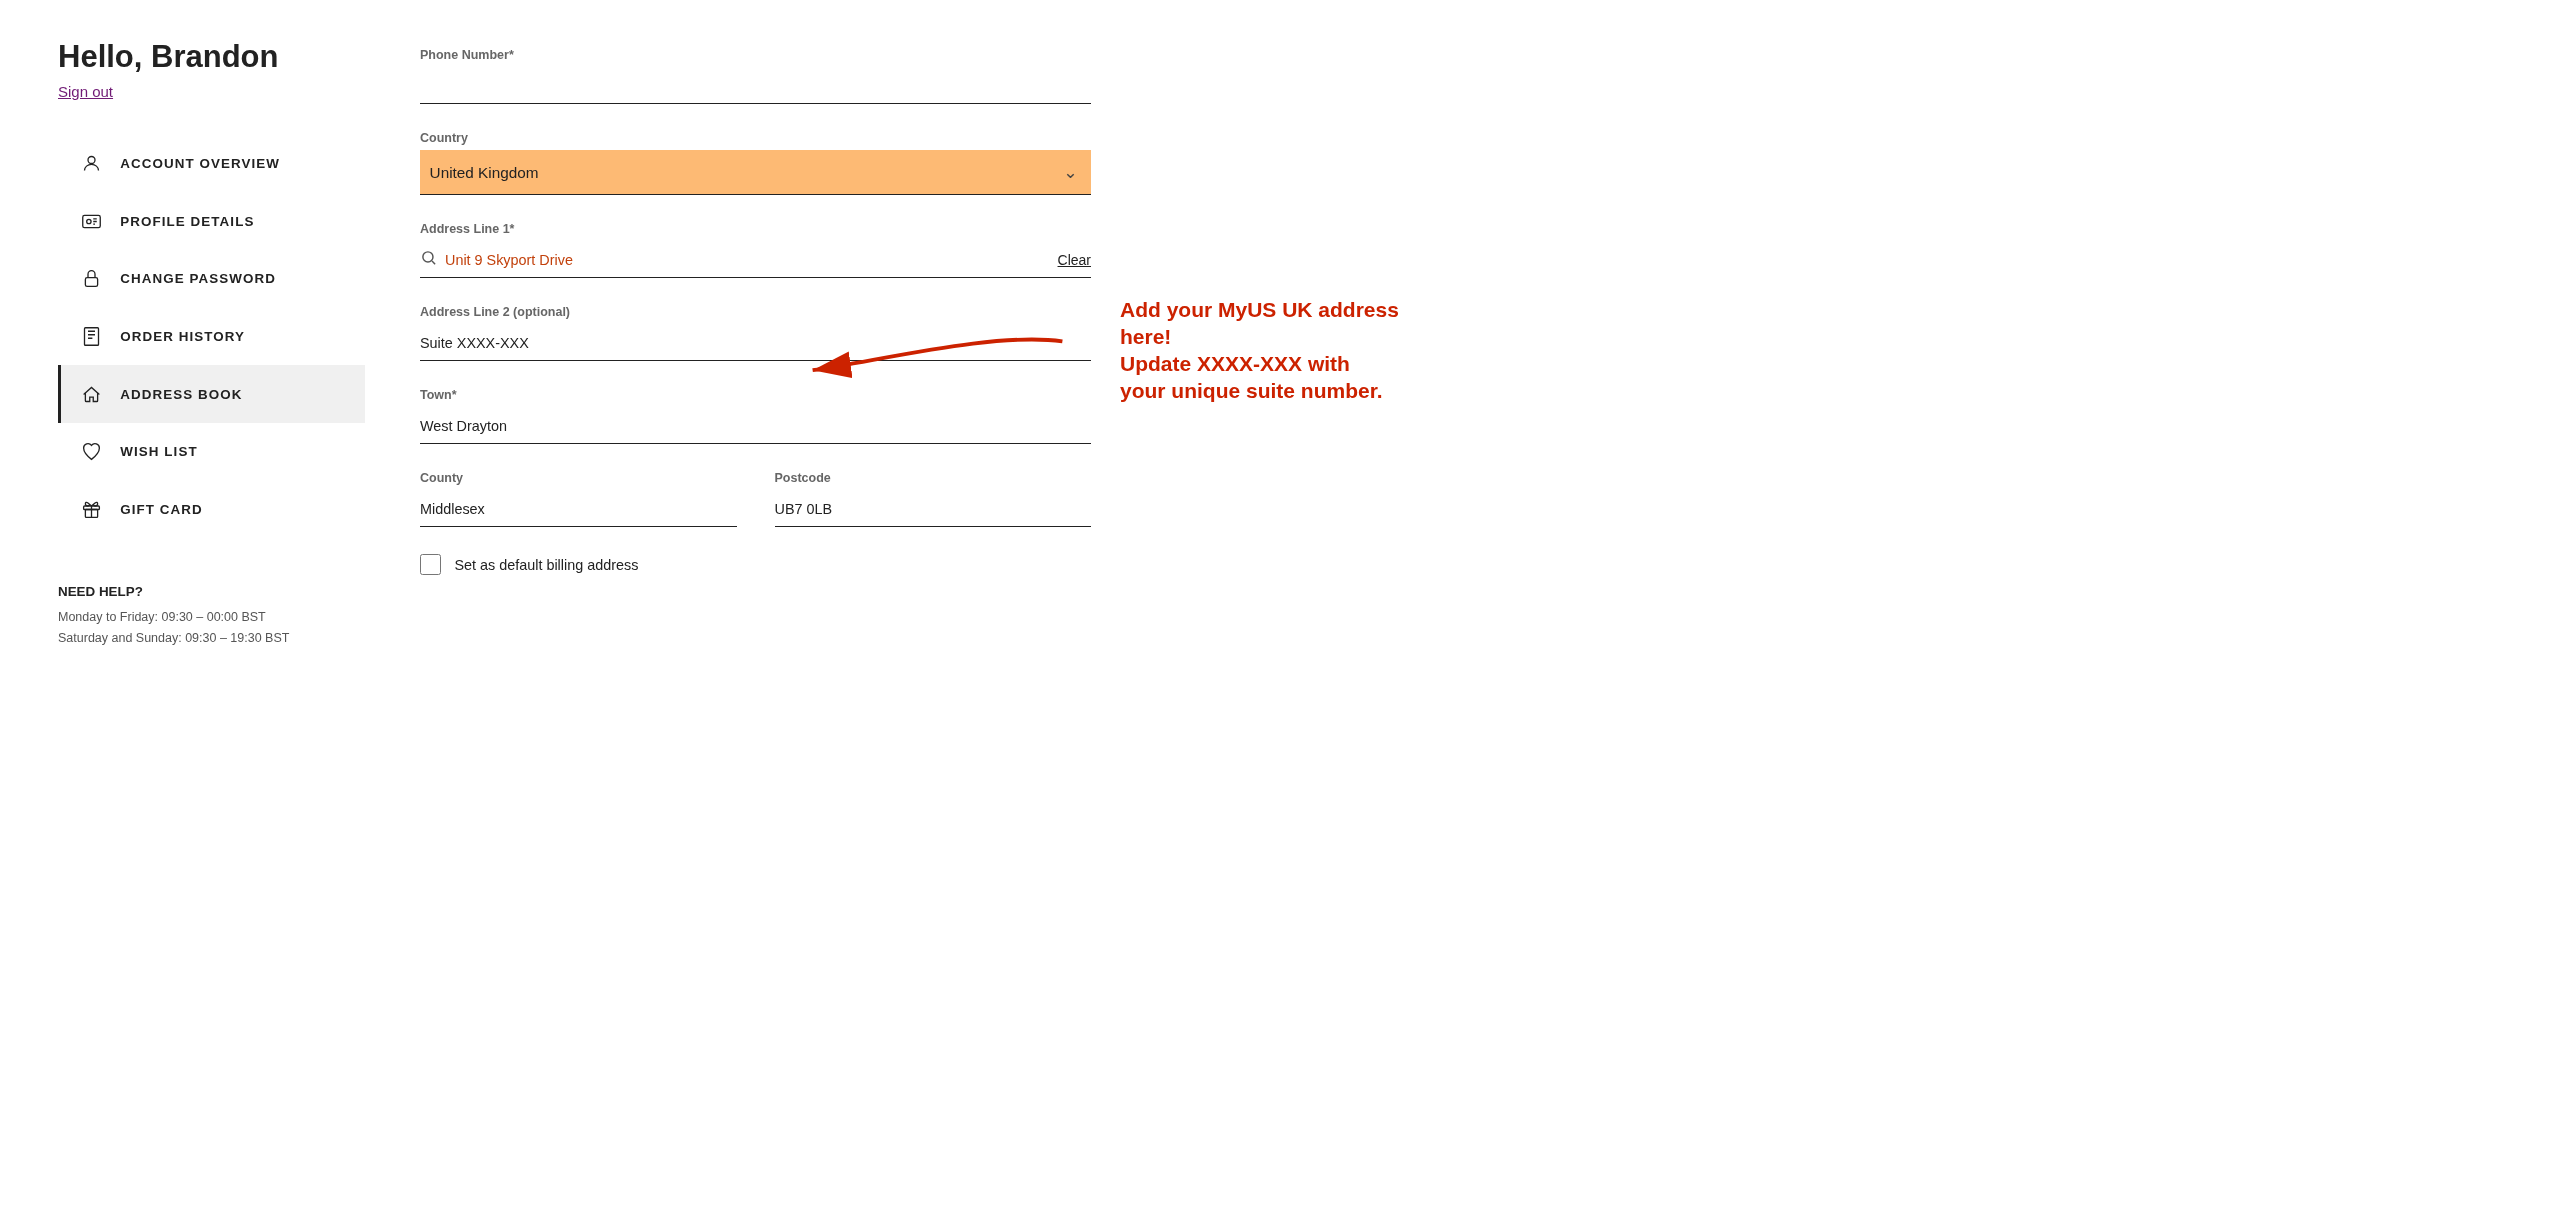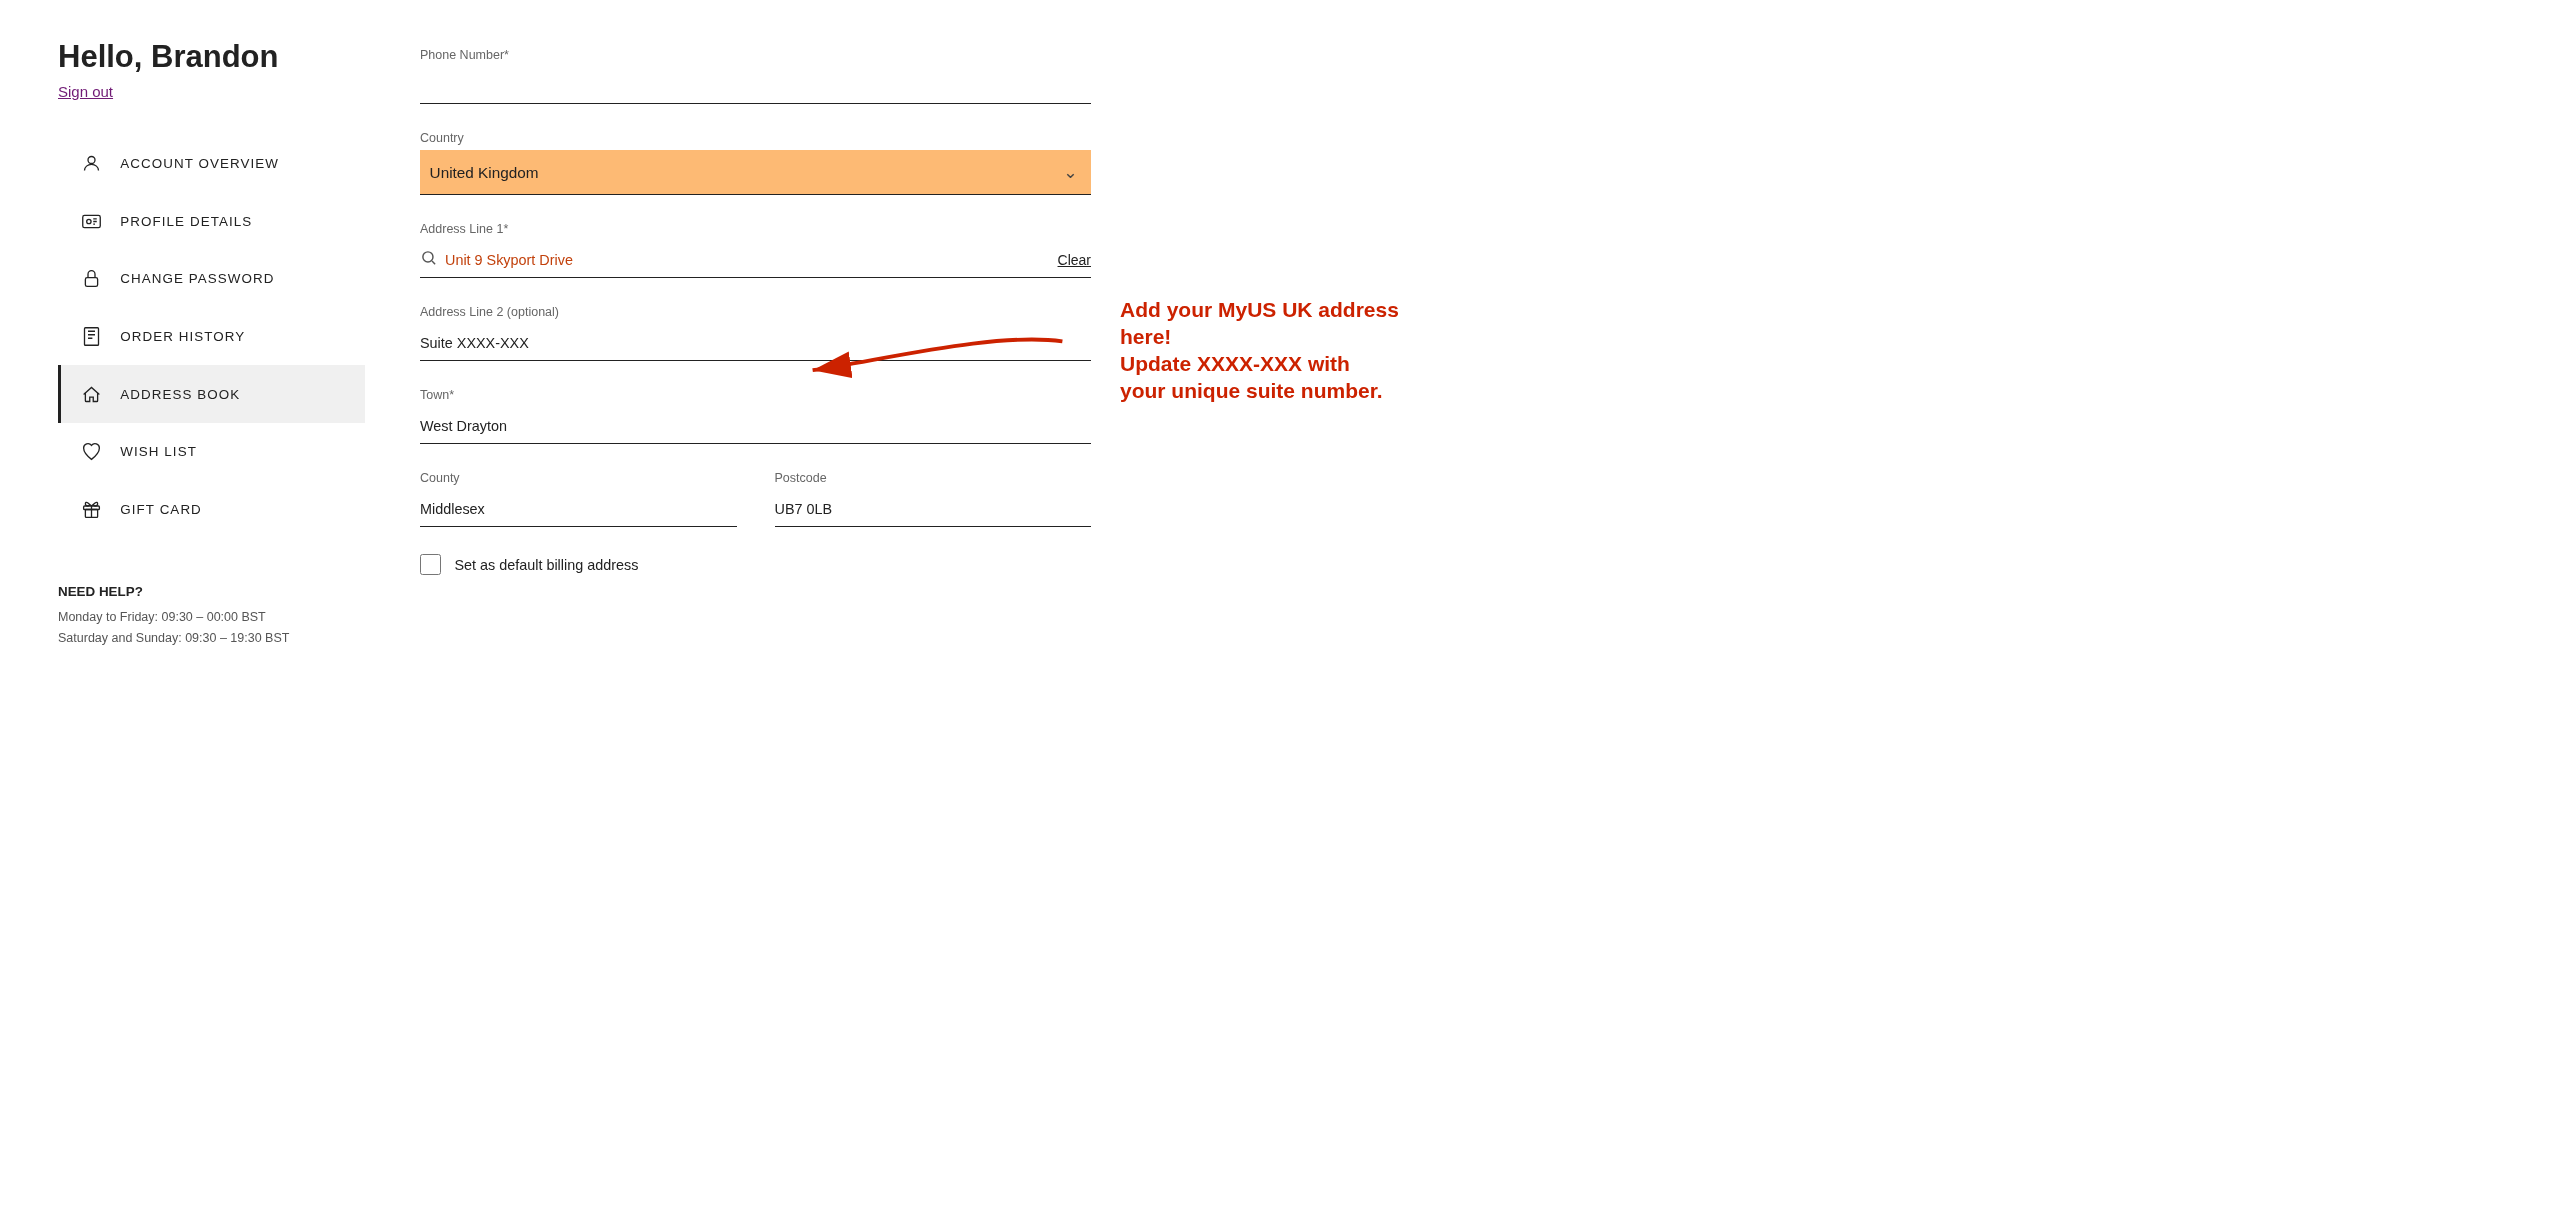--- a/index.html
+++ b/index.html
@@ -38,21 +38,21 @@
       list-style: none;
       margin-bottom: 46px;
     }
     .nav-item {
       display: flex;
       align-items: center;
       gap: 17.3px;
       padding: 17.3px 19px;
       cursor: pointer;
       font-size: 13.4px;
-      font-weight: normal;
+      font-weight: bold;
       letter-spacing: 0.08em;
       border-left: 3.8px solid transparent;
     }
     .nav-item.active {
       background: #f0f0f0;
       border-left: 3.8px solid #222;
     }
     .nav-icon {
       width: 23px;
       height: 23px;
@@ -89,20 +89,21 @@
       padding-top: 9.6px;
     }
     .form-group {
       margin-bottom: 27px;
     }
     .form-label {
       font-size: 12.5px;
       color: #666;
       margin-bottom: 5.8px;
       display: block;
+      font-weight: bold;
     }
     .form-input {
       width: 100%;
       border: none;
       border-bottom: 1.4px solid #222;
       padding: 9.6px 0;
       font-size: 14.4px;
       background: transparent;
       outline: none;
       color: #222;

